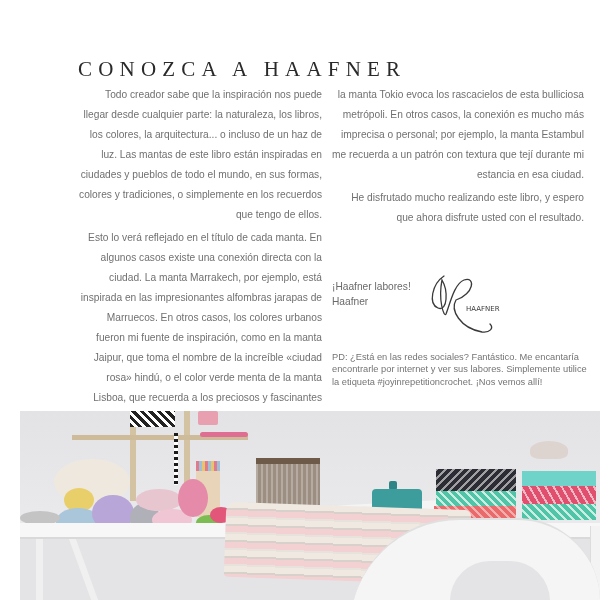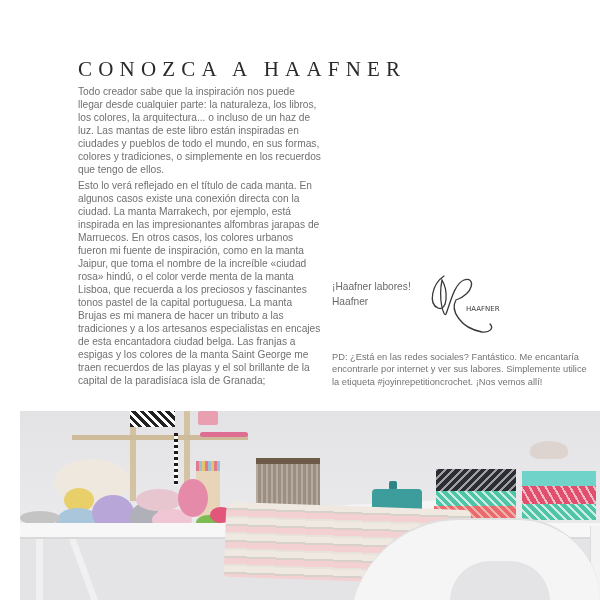--- a/index.html
+++ b/index.html
@@ -8,21 +8,21 @@
 
   .page { position: absolute; left: 0; top: 0; width: 600px; height: 600px; background: #ffffff; margin-left: 20px; }
 
   .title {
     position: absolute; left: 58px; top: 57px;
     font-family: "Liberation Serif", "DejaVu Serif", serif;
     font-size: 21px; letter-spacing: 6.2px; color: #2a2a2a; font-weight: normal;
     white-space: nowrap;
   }
 
-  .col { position: absolute; top: 85px; font-size: 10.2px; line-height: 13px; color: #707070; }
+  .col { position: absolute; top: 85px; font-size: 10.2px; line-height: 20px; color: #707070; text-align: right; }
   .col-left { left: 58px; width: 244px; }
   .col-right { left: 312px; width: 252px; }
   .col p { margin-bottom: 3px; }
 
   .closing { position: absolute; left: 312px; top: 279px; font-size: 10.2px; line-height: 15px; color: #6a6a6a; }
   .signature { position: absolute; left: 404px; top: 270px; width: 80px; height: 70px; }
 
   .ps { position: absolute; left: 312px; top: 351px; width: 258px; font-size: 9.3px; line-height: 12.4px; color: #747474; }
 
   
@@ -73,20 +73,22 @@
 <div class="page">
 
   <h1 class="title">CONOZCA A HAAFNER</h1>
 
   <div class="col col-left">
     <p>Todo creador sabe que la inspiración nos puede llegar desde cualquier parte: la naturaleza, los libros, los colores, la arquitectura... o incluso de un haz de luz. Las mantas de este libro están inspiradas en ciudades y pueblos de todo el mundo, en sus formas, colores y tradiciones, o simplemente en los recuerdos que tengo de ellos.</p>
     <p>Esto lo verá reflejado en el título de cada manta. En algunos casos existe una conexión directa con la ciudad. La manta Marrakech, por ejemplo, está inspirada en las impresionantes alfombras jarapas de Marruecos. En otros casos, los colores urbanos fueron mi fuente de inspiración, como en la manta Jaipur, que toma el nombre de la increíble «ciudad rosa» hindú, o el color verde menta de la manta Lisboa, que recuerda a los preciosos y fascinantes tonos pastel de la capital portuguesa. La manta Brujas es mi manera de hacer un tributo a las tradiciones y a los artesanos especialistas en encajes de esta encantadora ciudad belga. Las franjas a espigas y los colores de la manta Saint George me traen recuerdos de las playas y el sol brillante de la capital de la paradisíaca isla de Granada;</p>
   </div>
 
   <div class="col col-right">
+    <p>la manta Tokio evoca los rascacielos de esta bulliciosa metrópoli. En otros casos, la conexión es mucho más imprecisa o personal; por ejemplo, la manta Estambul me recuerda a un patrón con textura que tejí durante mi estancia en esa ciudad.</p>
+    <p>He disfrutado mucho realizando este libro, y espero que ahora disfrute usted con el resultado.</p>
   </div>
 
   <div class="closing">
     <div>¡Haafner labores!</div>
     <div>Haafner</div>
   </div>
 
   <svg class="signature" viewBox="0 0 80 70">
     <path d="M20 6 C 8 14, 4 34, 14 38 C 24 42, 24 20, 18 10 C 14 30, 20 48, 22 44 C 26 34, 30 14, 40 10 C 52 6, 50 24, 32 30 C 26 40, 36 58, 58 62 C 66 63, 70 58, 66 54" fill="none" stroke="#3a3a3a" stroke-width="1.3" stroke-linecap="round"></path>
     <text x="42" y="41" font-size="7" fill="#3a3a3a" font-family="DejaVu Sans, sans-serif">HAAFNER</text>

